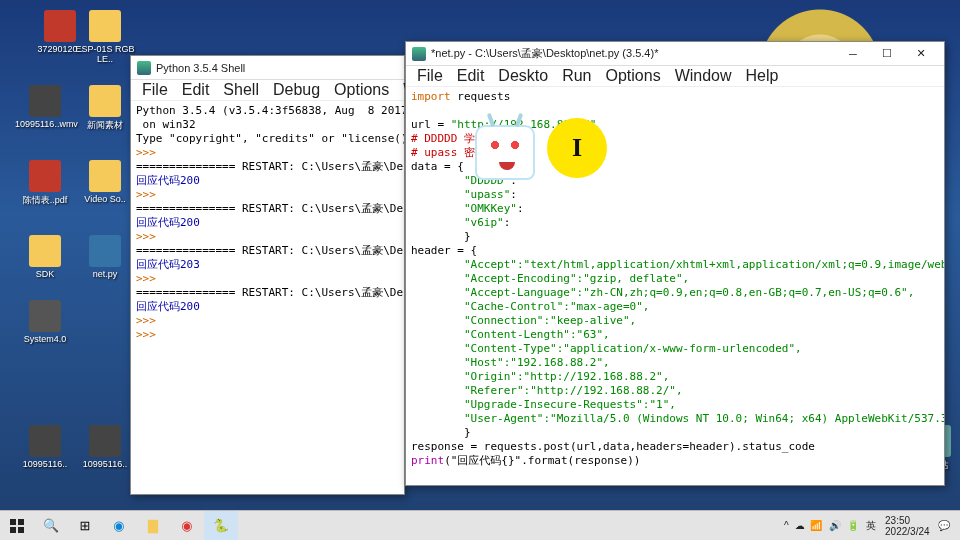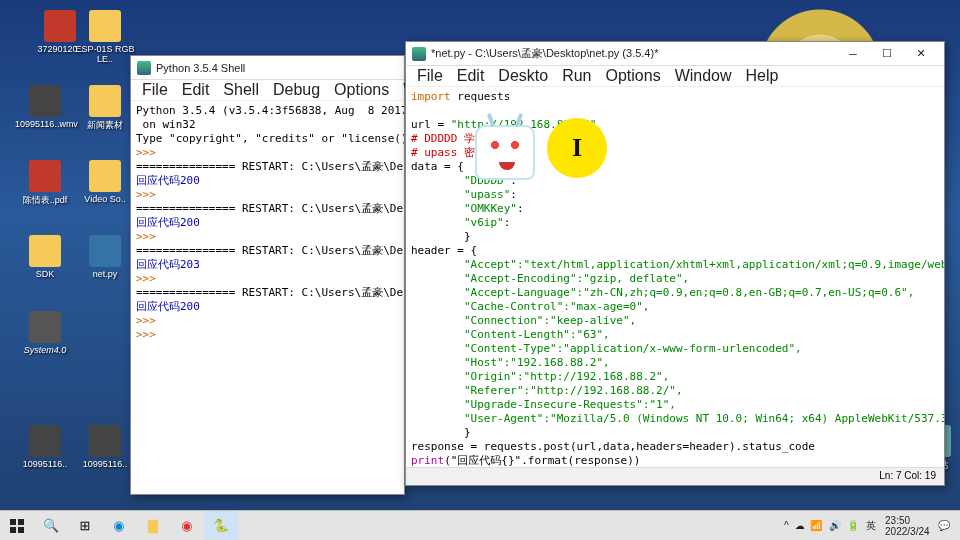--- a/index.html
+++ b/index.html
@@ -86,21 +86,21 @@
       <div>Video So..</div>
     </div>
     <div class="desktop-icon" style="left: 15px; top: 235px;">
       <div class="ic fld-ic"></div>
       <div>SDK</div>
     </div>
     <div class="desktop-icon" style="left: 75px; top: 235px;">
       <div class="ic py-ic"></div>
       <div>net.py</div>
     </div>
-    <div class="desktop-icon" style="left: 15px; top: 311px; font-style: italic;">
+    <div class="desktop-icon" style="left: 15px; top: 300px;">
       <div class="ic comp-ic"></div>
       <div>System4.0</div>
     </div>
     <div class="desktop-icon" style="left: 15px; top: 425px;">
       <div class="ic wmv-ic"></div>
       <div>10995116..</div>
     </div>
     <div class="desktop-icon" style="left: 75px; top: 425px;">
       <div class="ic wmv-ic"></div>
       <div>10995116..</div>
@@ -183,21 +183,20 @@
         <span class="green">"Content-Length":"63",</span>
         <span class="green">"Content-Type":"application/x-www-form-urlencoded",</span>
         <span class="green">"Host":"192.168.88.2",</span>
         <span class="green">"Origin":"http://192.168.88.2",</span>
         <span class="green">"Referer":"http://192.168.88.2/",</span>
         <span class="green">"Upgrade-Insecure-Requests":"1",</span>
         <span class="green">"User-Agent":"Mozilla/5.0 (Windows NT 10.0; Win64; x64) AppleWebKit/537.36 (</span>
 <span>        }</span>
 <span>response = requests.post(url,data,headers=header).status_code</span>
 <span class="purple">print</span><span>("回应代码{}".format(response))</span></div>
-  <div class="statusbar">Ln: 7  Col: 19</div>
 </div>
 
 <div class="emoji">
   <div class="ant l"></div>
     <div class="ant r"></div>
     <div class="mouth"></div>
 </div>
 
 <div class="yspot">I</div>
 

